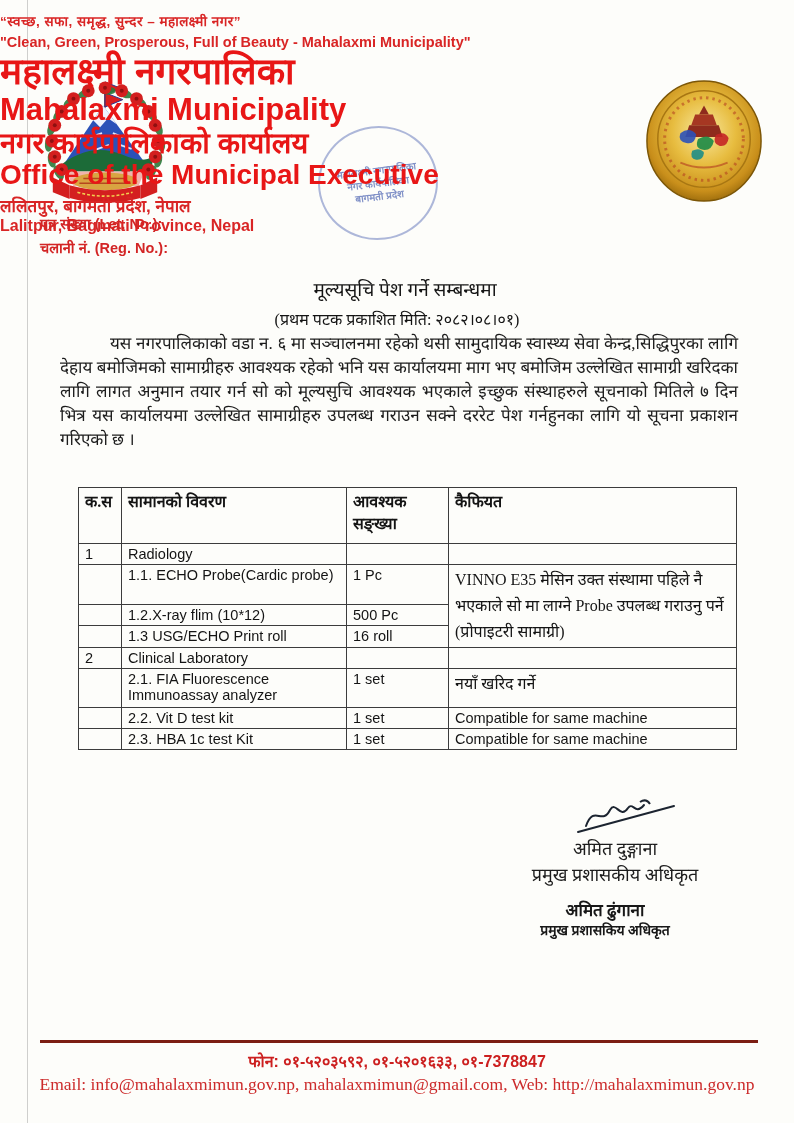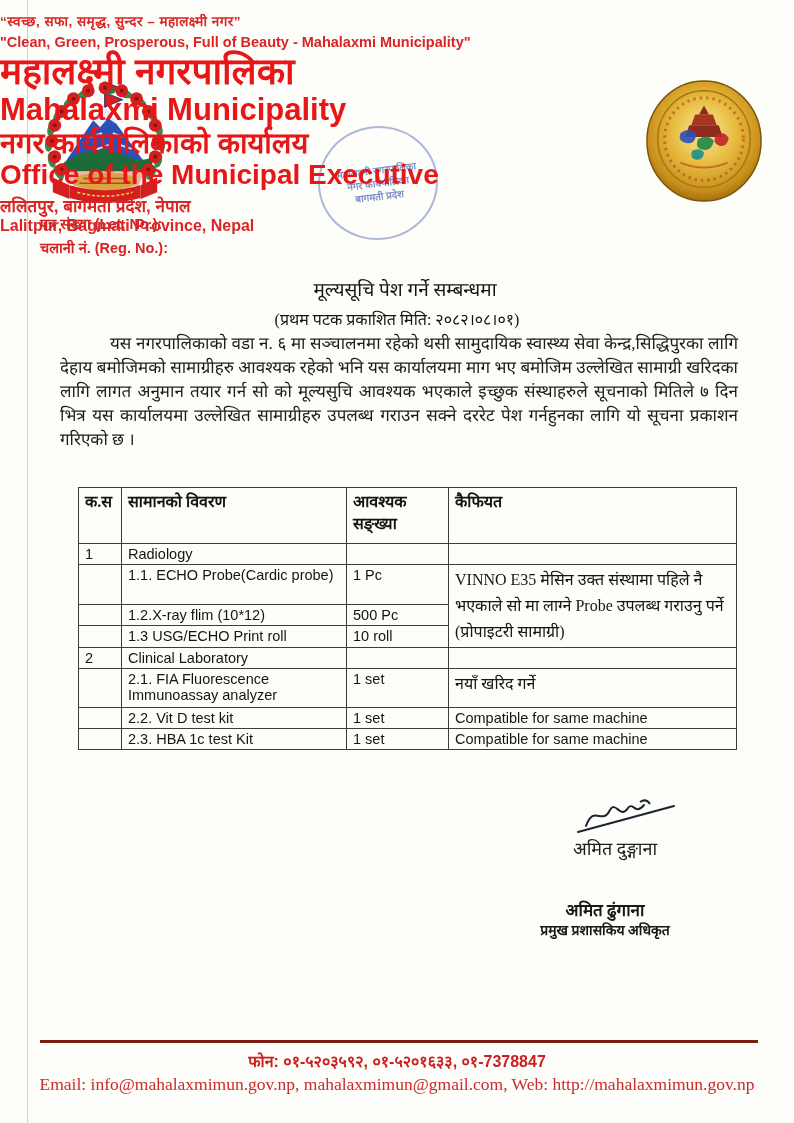--- a/index.html
+++ b/index.html
@@ -252,21 +252,21 @@
       <td class="merged" rowspan="3">VINNO E35 मेसिन उक्त संस्थामा पहिले नै भएकाले सो मा लाग्ने Probe उपलब्ध गराउनु पर्ने (प्रोपाइटरी सामाग्री)</td>
     </tr>
     <tr class="short">
       <td class="c-en"></td>
       <td class="c-en">1.2.X-ray flim (10*12)</td>
       <td class="c-en">500 Pc</td>
     </tr>
     <tr class="short">
       <td class="c-en"></td>
       <td class="c-en">1.3 USG/ECHO Print roll</td>
-      <td class="c-en">10 roll</td>
+      <td class="c-en">16 roll</td>
     </tr>
     <tr class="short">
       <td class="c-en">2</td>
       <td class="c-en">Clinical Laboratory</td>
       <td class="c-en"></td>
       <td></td>
     </tr>
     <tr class="tall">
       <td class="c-en"></td>
       <td class="c-en">2.1. FIA Fluorescence Immunoassay analyzer</td>
@@ -290,19 +290,20 @@
 
 
   <div class="sig-squiggle">
     <svg width="110" height="48" viewBox="0 0 110 48">
       <path d="M14 34 C 22 12, 30 34, 38 18 C 44 8, 48 28, 56 16 C 61 9, 63 24, 72 13" stroke="#1c2430" stroke-width="2" fill="none" stroke-linecap="round"></path>
       <path d="M6 40 L 102 14" stroke="#1c2430" stroke-width="2" fill="none" stroke-linecap="round"></path>
       <path d="M68 10 q6 -4 10 2" stroke="#1c2430" stroke-width="2" fill="none"></path>
     </svg>
   </div>
   <div class="sig-name">अमित दुङ्गाना</div>
+  <div class="sig-desig">प्रमुख प्रशासकीय अधिकृत</div>
   <div class="stamp-name">अमित ढुंगाना</div>
   <div class="stamp-desig">प्रमुख प्रशासकिय अधिकृत</div>
 
   <div class="footer-rule"></div>
   <div class="footer-phone">फोन: ०१-५२०३५९२,  ०१-५२०१६३३,  ०१-7378847</div>
   <div class="footer-email">Email: info@mahalaxmimun.gov.np, mahalaxmimun@gmail.com, Web: http://mahalaxmimun.gov.np</div>
 </div>
 
 </body></html>

